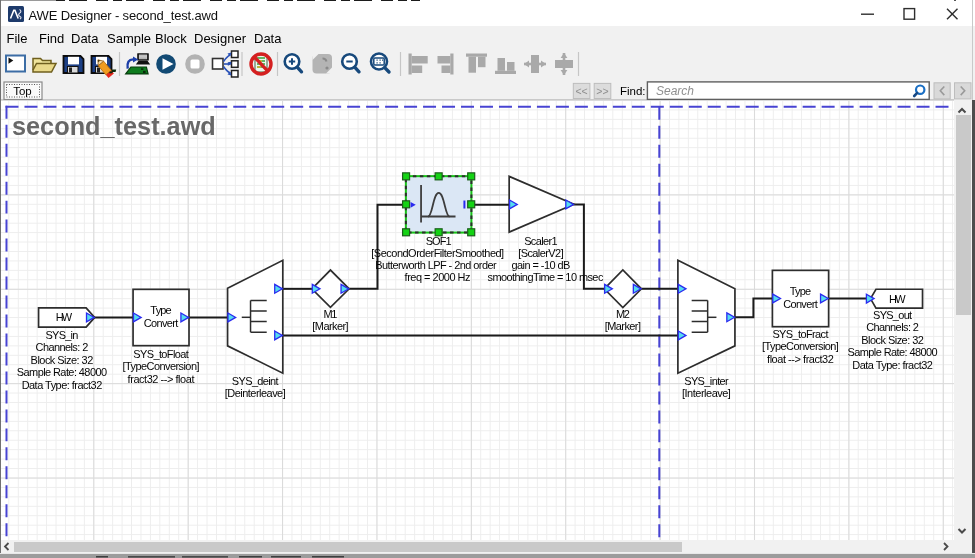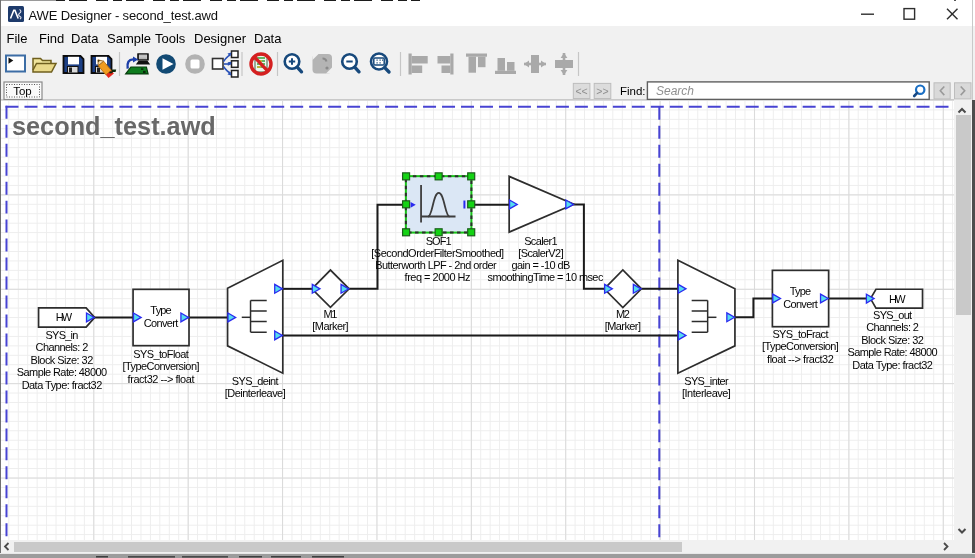--- a/index.html
+++ b/index.html
@@ -52,21 +52,21 @@
   <rect x="59" y="8.6" width="10.6" height="10.6" fill="none" stroke="#2e2e2e" stroke-width="1.4"></rect>
   <line x1="102" y1="8.8" x2="112.5" y2="19.3" stroke="#2e2e2e" stroke-width="1.4"></line>
   <line x1="112.5" y1="8.8" x2="102" y2="19.3" stroke="#2e2e2e" stroke-width="1.4"></line>
 </svg>
 
 <div class="abs" id="menubar"></div>
 <div class="mi" style="left:6.5px">File</div>
 <div class="mi" style="left:39px">Find</div>
 <div class="mi" style="left:71px">Data</div>
 <div class="mi" style="left:107px">Sample</div>
-<div class="mi" style="left:155px">Tools</div>
+<div class="mi" style="left:155px">Block</div>
 <div class="mi" style="left:194px">Designer</div>
 <div class="mi" style="left:254px">Data</div>
 
 <div class="abs" id="toolbar"></div>
 <svg class="abs" id="toolsvg" style="left:0;top:48px" width="975" height="32" viewBox="0 48 975 32">
 
   <g stroke="#c6c6c6" stroke-width="1.2">
     <line x1="119.5" y1="52" x2="119.5" y2="76"></line>
     <line x1="242" y1="52" x2="242" y2="76"></line>
     <line x1="277.5" y1="52" x2="277.5" y2="76"></line>

